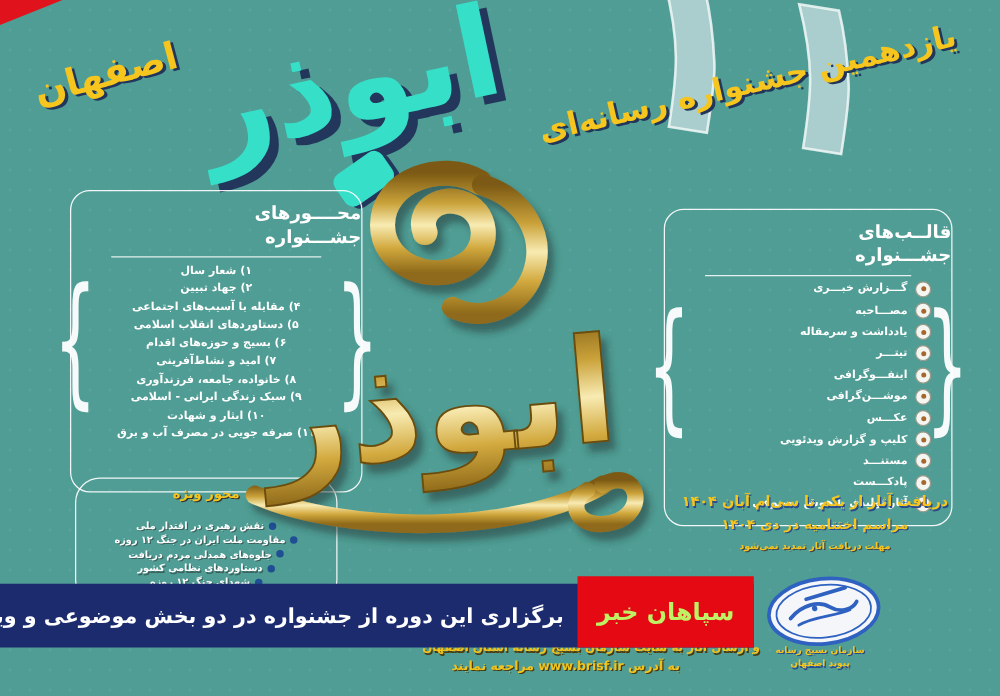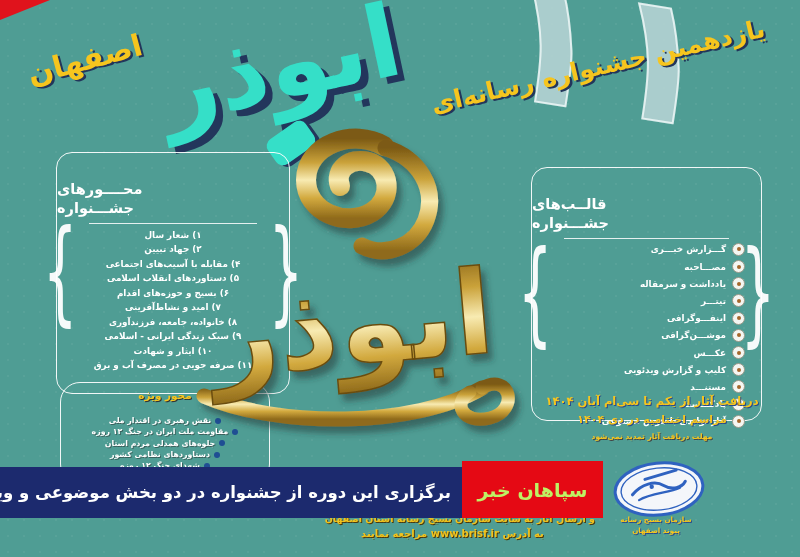--- a/index.html
+++ b/index.html
@@ -27,21 +27,21 @@
     color:#f6c51e;transform:rotate(-15deg);text-shadow:2px 2px 0 #22355b;z-index:2;}
   .title-accent-shape{position:absolute;left:268px;top:128px;width:46px;height:30px;
     background:#35dfc8;border-radius:8px;transform:rotate(-35deg);box-shadow:3px 4px 0 #23365c;z-index:2;}
 
   
   .panel{position:absolute;border:1.5px solid rgba(255,255,255,0.92);border-radius:16px;z-index:3;}
   .brace{position:absolute;top:50%;color:rgba(255,255,255,0.95);font-size:54px;font-weight:normal;
     line-height:1;z-index:4;}
   .brace-left{left:-14px;transform:translateY(-50%) scaleY(2.1);}
   .brace-right{right:-14px;transform:translateY(-50%) scaleY(2.1);}
-  .panel-title{color:#fff;font-weight:bold;font-size:14.5px;text-align:left;line-height:1.3;margin-top:27px;}
+  .panel-title{color:#fff;font-weight:bold;font-size:14.5px;text-align:right;line-height:1.3;margin-top:9px;}
   .panel-sep{width:72%;margin:5px auto 4px auto;border-top:1.2px solid rgba(255,255,255,0.85);}
 
   .topics-panel{left:56px;top:152px;width:232px;height:240px;}
   .topics-list{color:#fff;font-size:8.8px;font-weight:bold;text-align:center;line-height:1.65;}
   .topics-list div{white-space:nowrap;}
 
   .formats-panel{left:531px;top:167px;width:229px;height:252px;}
   .formats-list{margin-top:2px;}
   .format-row{direction:rtl;display:flex;align-items:center;gap:6px;
     padding:0 16px;margin:4.2px 0;color:#fff;font-size:8.8px;font-weight:bold;}
@@ -70,21 +70,21 @@
   
   .news-bar{position:absolute;left:0;top:467px;width:603px;height:51px;background:#1c2a6e;z-index:6;
     display:flex;align-items:center;justify-content:flex-end;}
   .news-headline{direction:rtl;color:#fff;font-size:16.5px;font-weight:bold;padding-left:20px;
     margin-right:152px;white-space:nowrap;}
   .news-source{position:absolute;left:462px;top:461px;width:141px;height:57px;background:#e50914;z-index:7;
     display:flex;align-items:center;justify-content:center;}
   .news-source span{color:#bef264;font-size:19px;font-weight:bold;direction:rtl;}
 
   
-  .submit-line1{position:absolute;left:345px;top:513px;width:250px;text-align:left;direction:rtl;
+  .submit-line1{position:absolute;left:358px;top:513px;width:250px;text-align:left;direction:rtl;
     color:#f2c31c;font-size:9.5px;font-weight:bold;text-shadow:1px 1px 0 #4a3a10;z-index:5;white-space:nowrap;}
   .submit-line2{position:absolute;left:325px;top:528px;width:255px;text-align:center;direction:rtl;
     color:#f2c31c;font-size:10px;font-weight:bold;text-shadow:1px 1px 0 #4a3a10;z-index:5;white-space:nowrap;}
 
   
   .org-logo{position:absolute;left:612px;top:460px;z-index:6;}
   .org-name{position:absolute;left:600px;top:515px;width:112px;text-align:center;z-index:6;direction:rtl;
     color:#f6c51e;font-size:7.2px;font-weight:bold;line-height:1.5;text-shadow:1px 1px 0 #2a4a8a;}
 </style>
 </head>
@@ -228,21 +228,21 @@
       <div class="special-row">
           <span class="special-bullet"></span>
           <span>نقش رهبری در اقتدار ملی</span>
         </div>
       <div class="special-row">
           <span class="special-bullet"></span>
           <span>مقاومت ملت ایران در جنگ ۱۲ روزه</span>
         </div>
       <div class="special-row">
           <span class="special-bullet"></span>
-          <span>جلوه‌های همدلی مردم استان</span>
+          <span>جلوه‌های همدلی مردم دریافت</span>
         </div>
       <div class="special-row">
           <span class="special-bullet"></span>
           <span>دستاوردهای نظامی کشور</span>
         </div>
       <div class="special-row">
           <span class="special-bullet"></span>
           <span>شهدای جنگ ۱۲ روزه</span>
         </div>
     </div>

